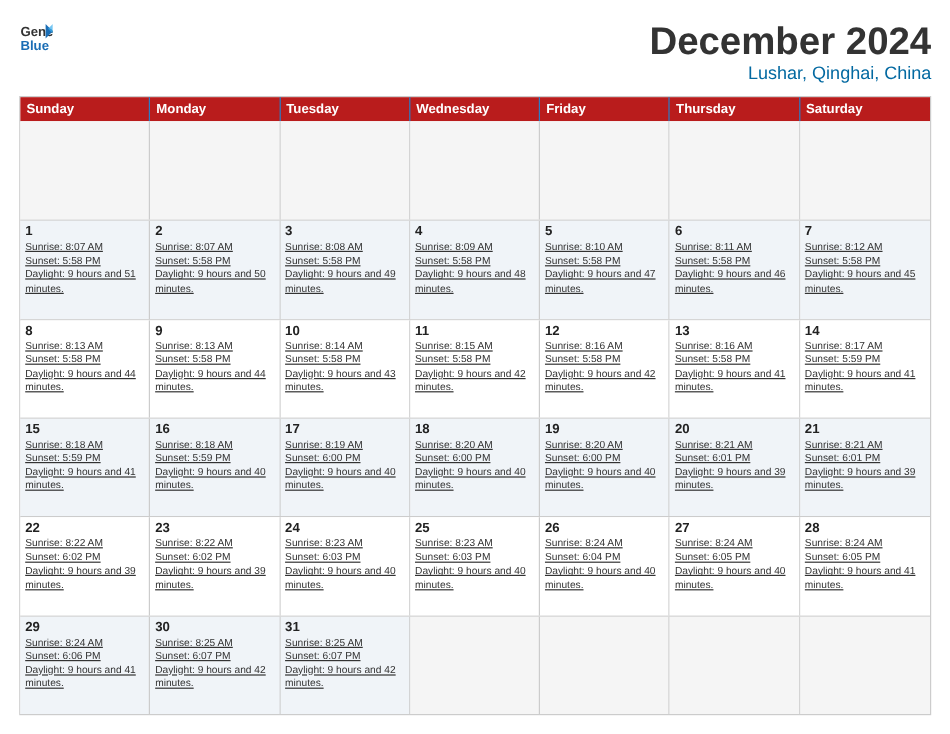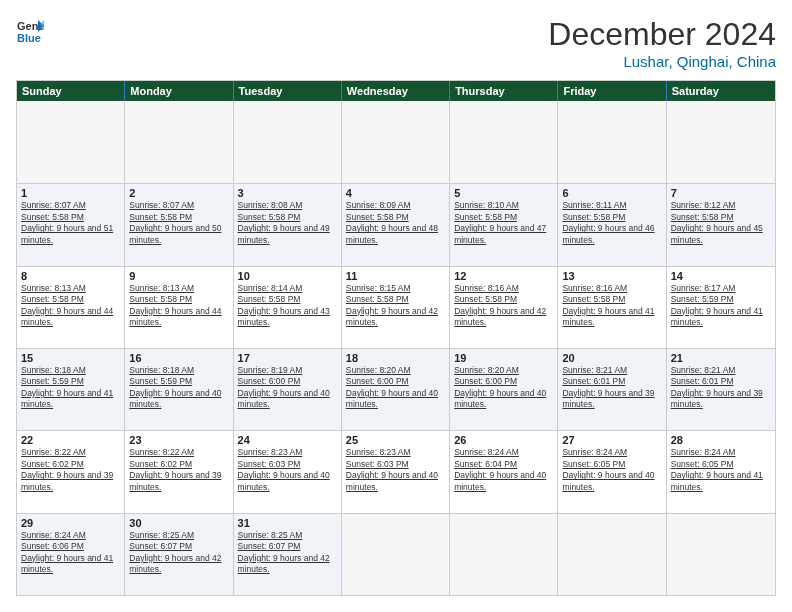--- a/index.html
+++ b/index.html
@@ -30,37 +30,37 @@
     }
     .logo-icon {
       width: 28px;
       height: 28px;
     }
     .title-block {
       text-align: right;
     }
     .month-year {
       font-size: 32px;
-      font-weight: normal;
+      font-weight: bold;
       color: #333;
     }
     .location {
       font-size: 15px;
       color: #0369a1;
     }
     .calendar {
       flex: 1;
       display: flex;
       flex-direction: column;
       border: 1px solid #ccc;
     }
     .cal-header {
       display: grid;
       grid-template-columns: repeat(7, 1fr);
-      background: #14532d;
+      background: #b91c1c;
     }
     .cal-header-cell {
       color: #fff;
       font-size: 11px;
       font-weight: bold;
       padding: 4px 5px;
       text-align: left;
       border-right: 1px solid #2a7dc5;
     }
     .cal-header-cell:last-child { border-right: none; }
@@ -117,22 +117,22 @@
       <div class="location">Lushar, Qinghai, China</div>
     </div>
   </div>
 
   <div class="calendar">
     <div class="cal-header">
     <div class="cal-header-cell">Sunday</div>
         <div class="cal-header-cell">Monday</div>
         <div class="cal-header-cell">Tuesday</div>
         <div class="cal-header-cell">Wednesday</div>
+        <div class="cal-header-cell">Friday</div>
         <div class="cal-header-cell">Thursday</div>
-        <div class="cal-header-cell">Friday</div>
         <div class="cal-header-cell">Saturday</div>
       </div>
     <div class="cal-body">
     <div class="cal-week">
           <div class="cal-cell empty"></div>
           <div class="cal-cell empty"></div>
           <div class="cal-cell empty"></div>
           <div class="cal-cell empty"></div>
           <div class="cal-cell empty"></div>
           <div class="cal-cell empty"></div>

